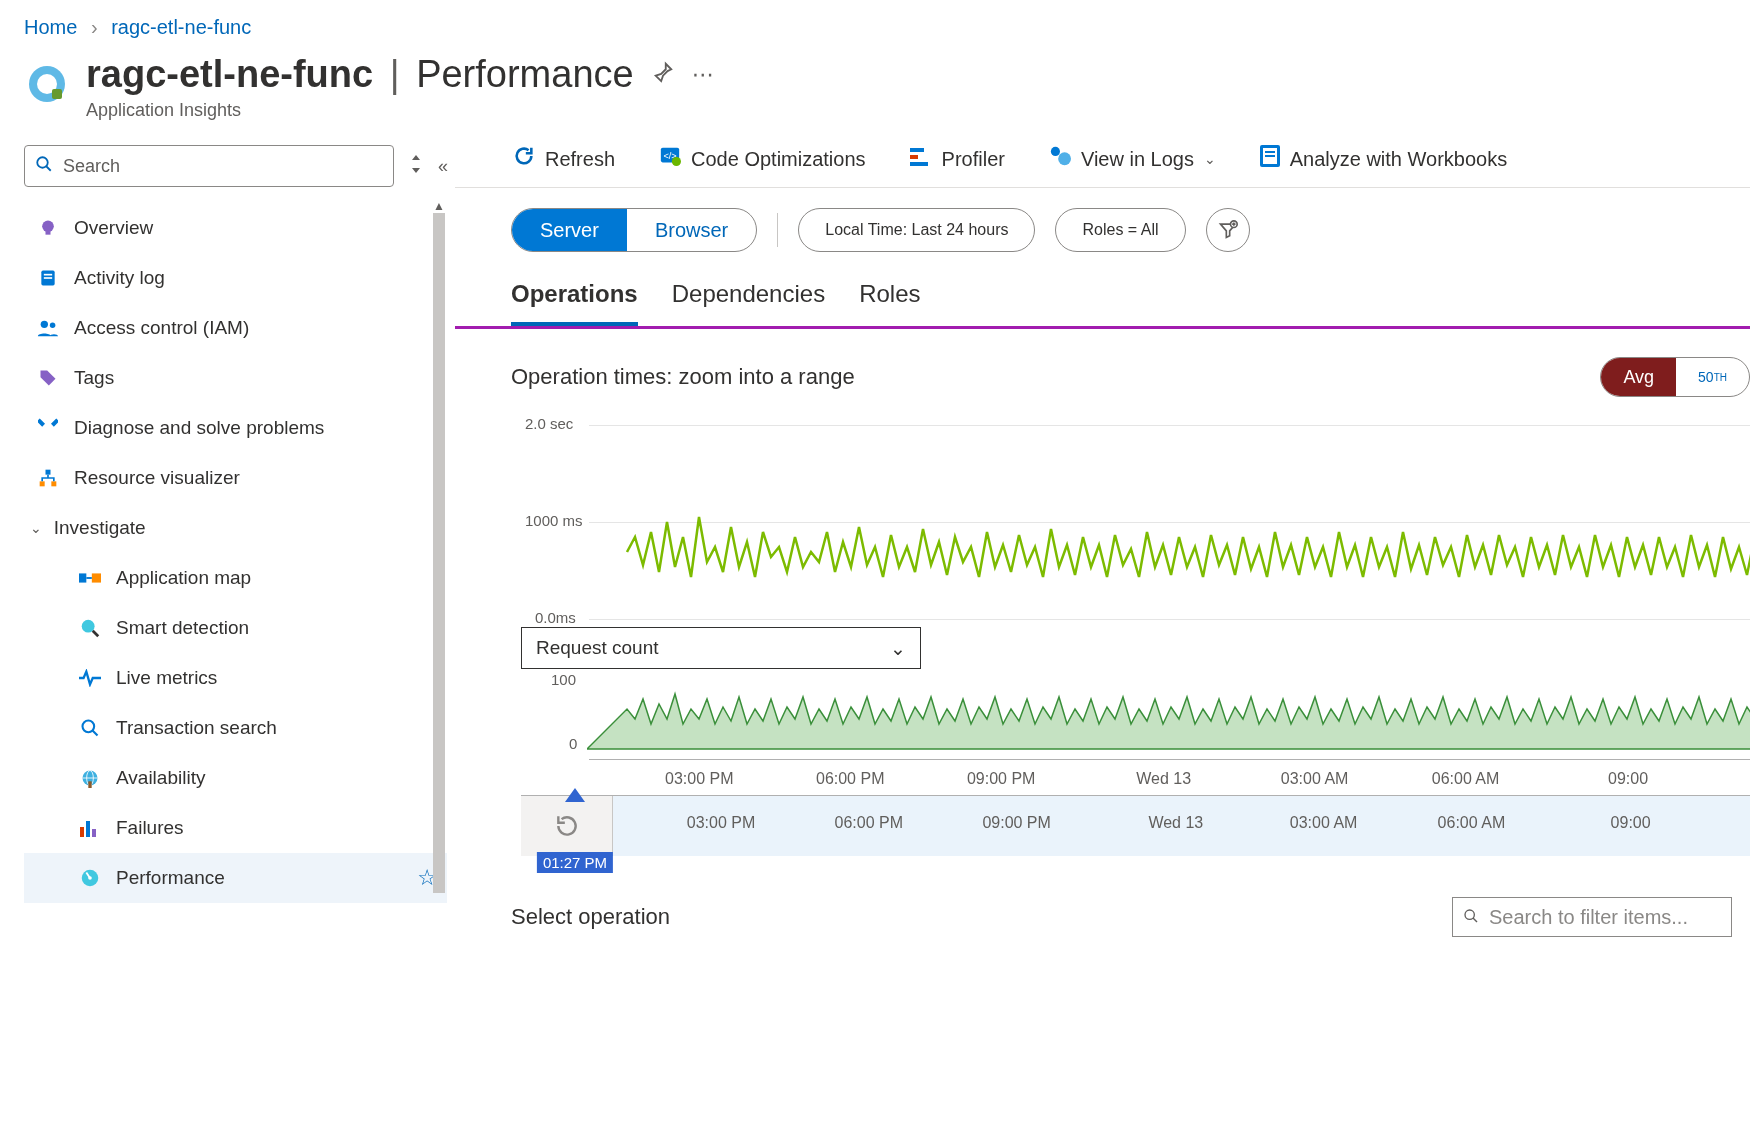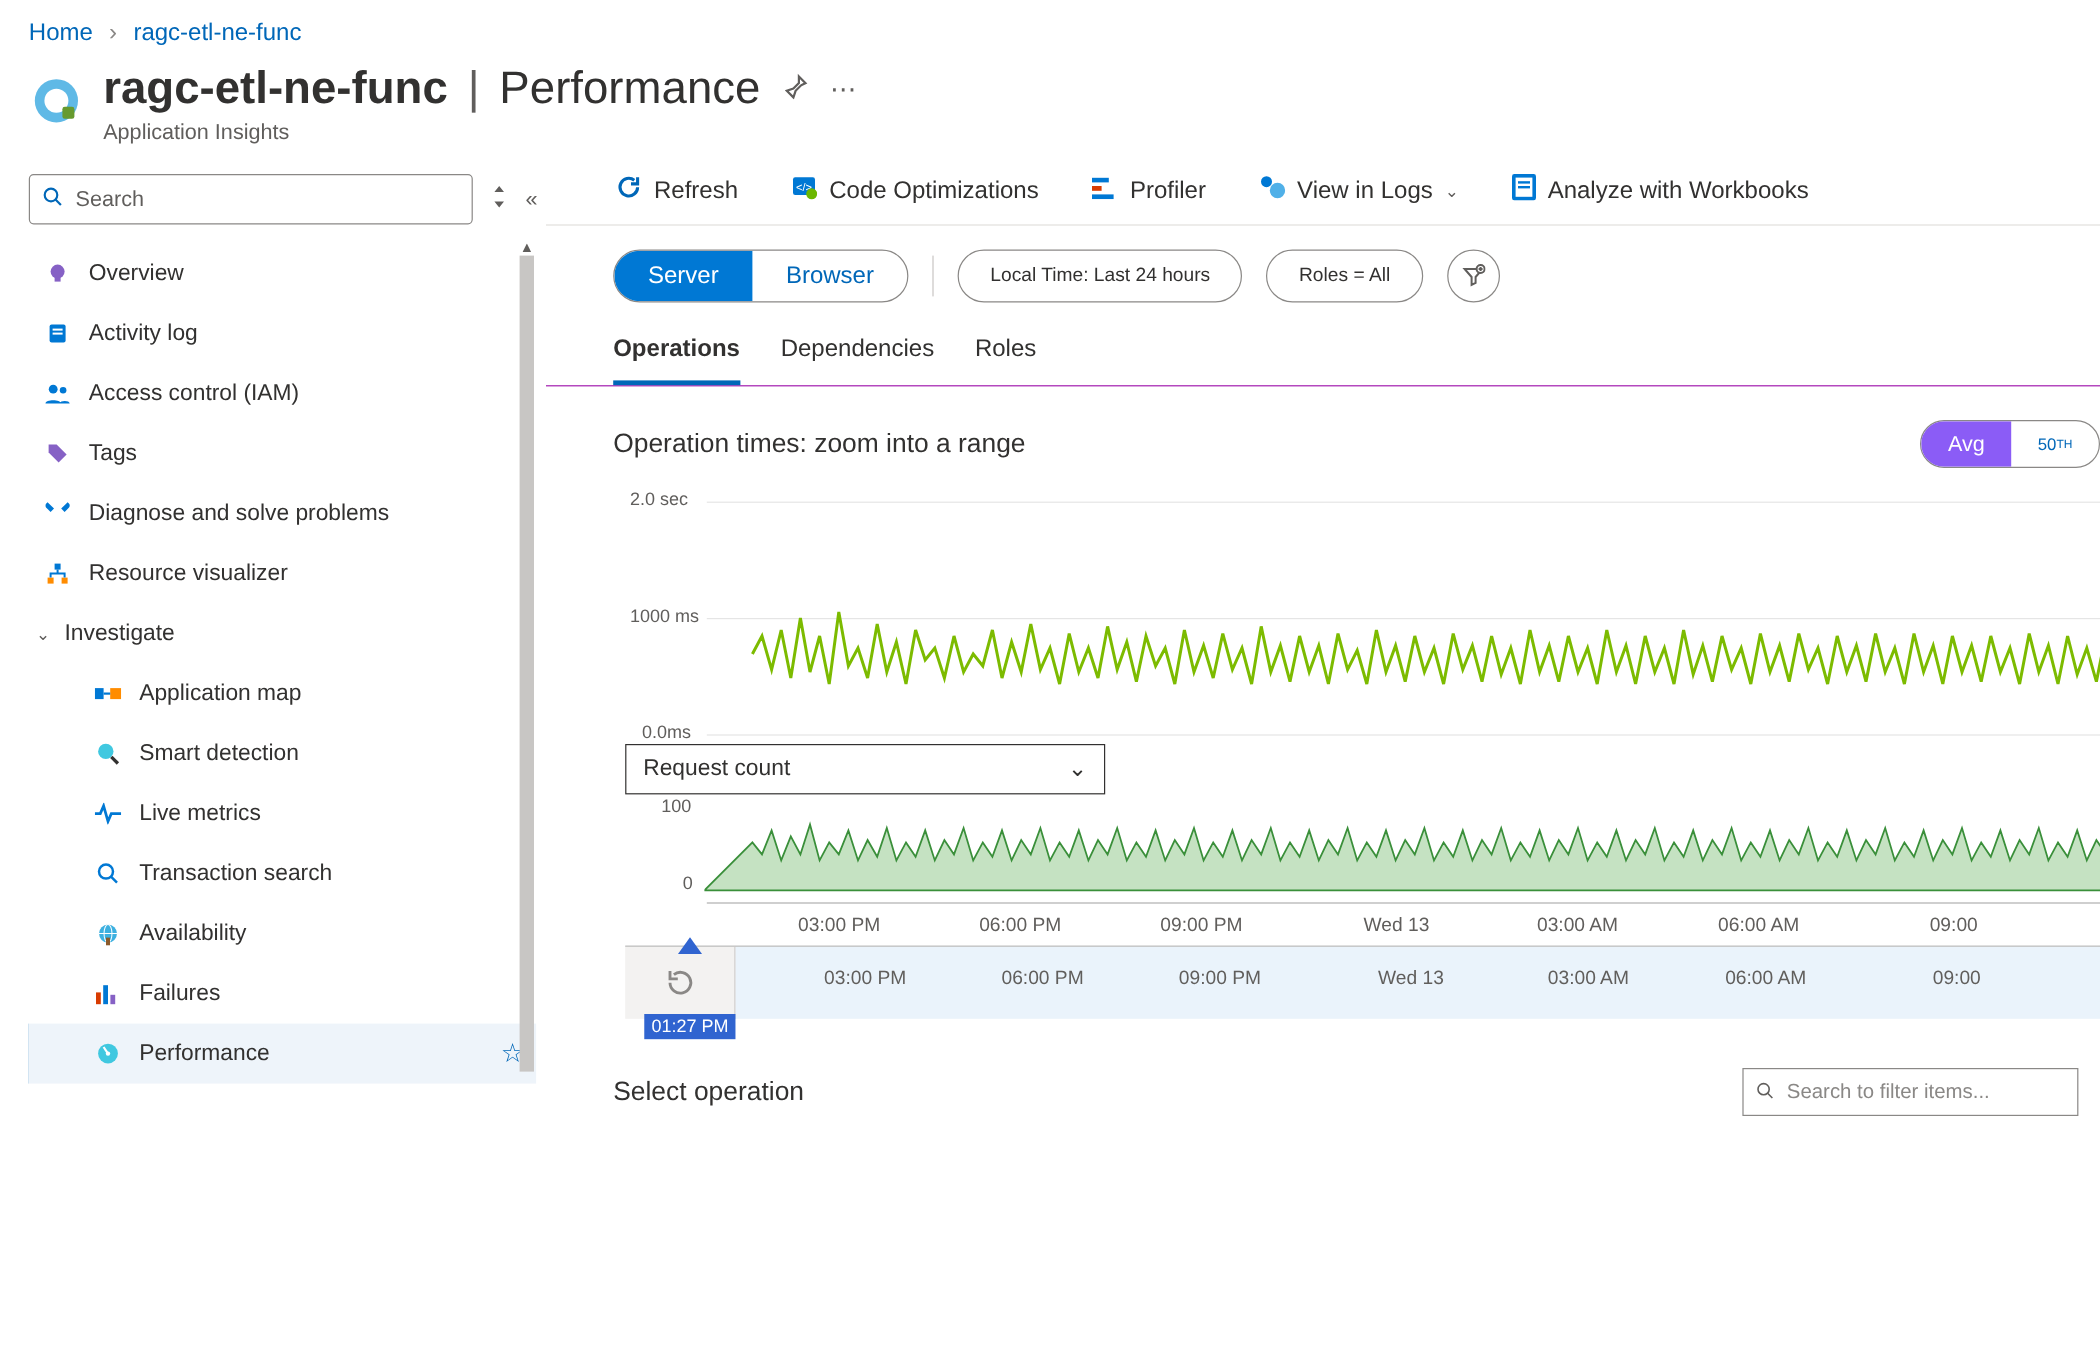--- a/index.html
+++ b/index.html
@@ -147,35 +147,35 @@
   .pill-btn{
     border:1px solid #8a8886;border-radius:999px;height:44px;
     padding:0 26px;display:flex;align-items:center;font-size:16px;cursor:pointer;
   }
   .round-ico-btn{
     width:44px;height:44px;border:1px solid #8a8886;border-radius:50%;
     display:flex;align-items:center;justify-content:center;cursor:pointer;color:#605e5c;
   }
 
   .tabs{
-    display:flex; gap:34px; padding:0 0 0 56px; font-size:20px; color:#323130;
-    border-bottom:1px solid #a21caf;
+    display:flex; gap:34px; padding:0 0 0 56px; font-size:24px; color:#323130;
+    border-bottom:3px solid #a21caf;
   }
   .tabs .tab{padding:10px 0 14px 0;cursor:pointer;}
   .tabs .tab.active{border-bottom:4px solid #0067b8;font-weight:600;}
 
   .chart-section{padding:28px 0 0 56px;position:relative;}
   .chart-head{display:flex;align-items:center;margin-bottom:20px;}
   .chart-title{font-size:22px;color:#323130;}
   .agg-pill{
     margin-left:auto;display:flex;align-items:center;border:1px solid #8a8886;
     border-radius:999px;height:40px;overflow:hidden;margin-right:0;
   }
   .agg-pill .seg{padding:0 22px;height:100%;display:flex;align-items:center;font-size:18px;}
-  .agg-pill .seg.active{background:#8b5cf6;color:#fff;}
+  .agg-pill .seg.active{background:#7f1d1d;color:#fff;}
   .agg-pill .seg.inactive{color:#0067b8;font-size:14px;}
   .agg-pill .seg .sup{font-size:10px;vertical-align:super;}
 
   .chart1{position:relative;height:210px;margin-left:10px;}
   .chart1 .ylab{position:absolute;left:4px;font-size:15px;color:#605e5c;}
   .chart1 .gridline{position:absolute;left:68px;right:0;border-top:1px solid #e5e5e5;}
   .chart1 svg{position:absolute;left:66px;top:0;right:0;height:210px;}
 
   .req-row{display:flex;align-items:center;gap:0;margin-left:10px;}
   .req-select{
@@ -210,21 +210,21 @@
   .brush-row .ticklabels{position:absolute;left:92px;right:0;top:18px;font-size:16px;color:#605e5c;}
   .brush-row .ticklabels .tick{position:absolute;transform:translateX(-50%);}
 
   .ops-footer{display:flex;align-items:center;justify-content:space-between;
     padding:42px 18px 0 56px;}
   .ops-footer h3{font-size:22px;font-weight:400;}
   .filter-box{
     border:1px solid #8a8886;border-radius:0;height:40px;width:280px;
     display:flex;align-items:center;gap:10px;padding:0 10px;
   }
-  .filter-box input{border:none;outline:none;width:100%;font-size:17px;}
+  .filter-box input{border:none;outline:none;width:100%;font-size:20px;}
   .filter-box input::placeholder{color:#8a8886;}
 
 </style>
 </head>
 <body>
 
 <div class="breadcrumb">
   <a href="#">Home</a>
   <span class="sep">›</span>
   <a href="#">ragc-etl-ne-func</a>

